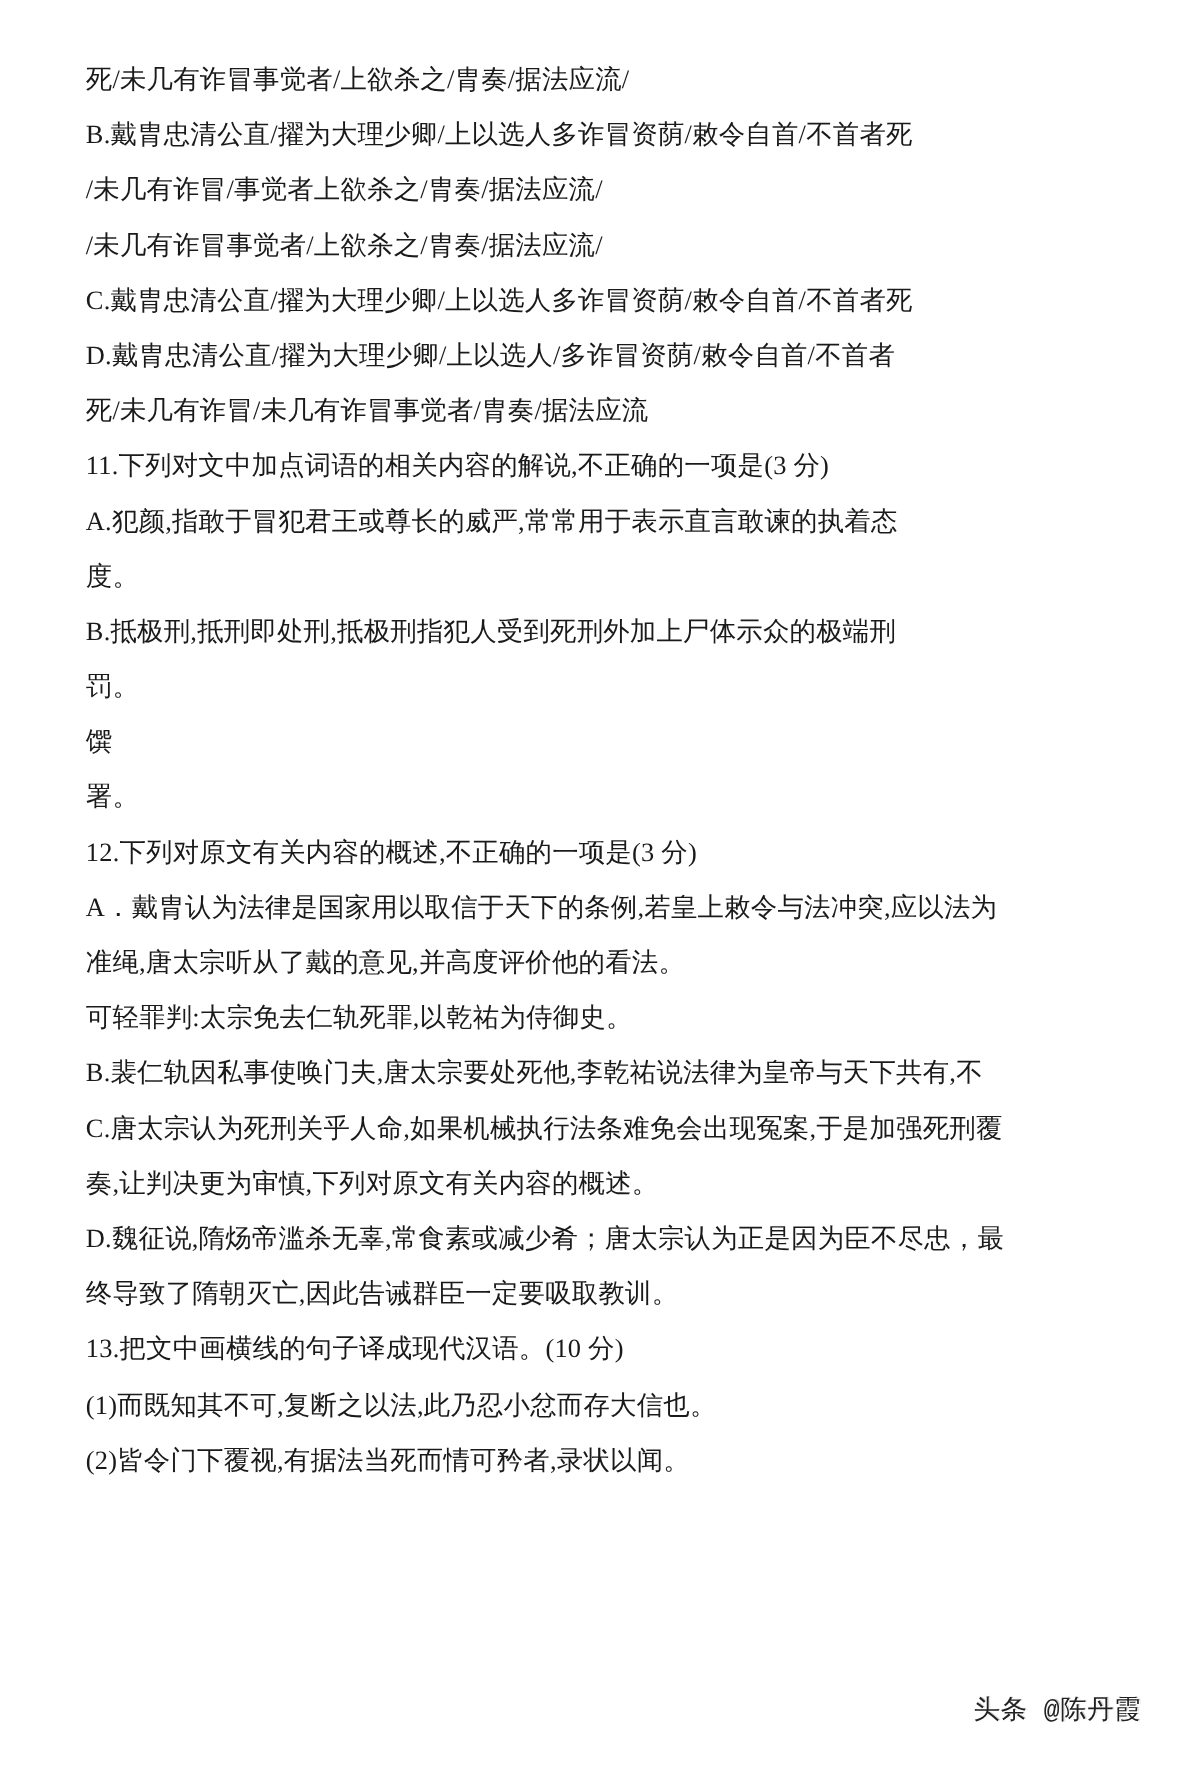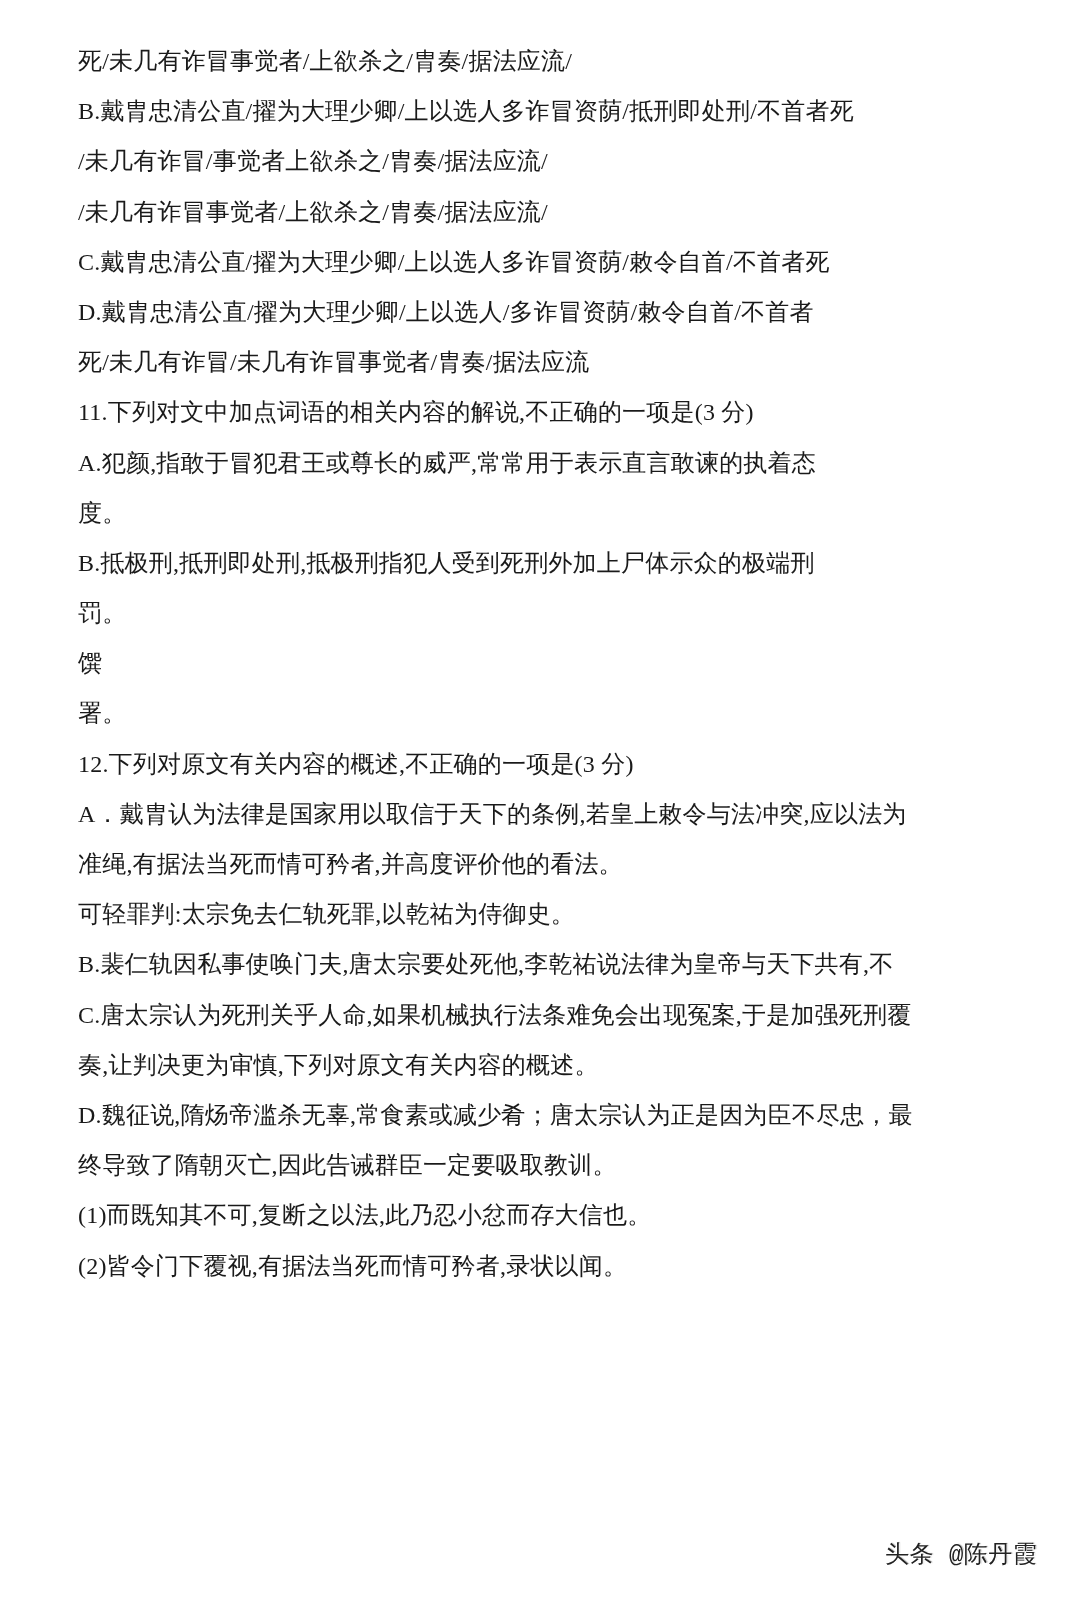--- a/index.html
+++ b/index.html
@@ -1,56 +1,57 @@
 <!DOCTYPE html>
 <html><head>
 <meta charset="utf-8">
 <style>
   html, body { margin: 0; padding: 0; background: #ffffff; }
   body {
     width: 1080px; height: 1608px; position: relative; overflow: hidden;
     font-family: "Liberation Serif", "DejaVu Serif", serif;
     color: #1a1a1a;
   }
-  .page { position: absolute; left: 78px; top: 36px; width: 900px; font-family: Liberation Serif, serif; }
+  .page { position: absolute; left: 78px; top: 48px; width: 900px; font-family: Liberation Serif, serif; }
   .line {
     height: 50.2px; line-height: 50.2px;
     font-size: 24px; white-space: nowrap; letter-spacing: 0.2px;
   }
   .watermark {
     position: absolute; left: 885px; top: 1538px;
     font-family: Liberation Mono, monospace;
     font-size: 24px; color: #222; letter-spacing: 0.5px;
     text-shadow: 1px 1px 0 #fff, -1px -1px 0 #fff, 1px 0 1px #999;
   }
 </style>
 </head>
 <body>
 
 <div class="page">
   <div class="line">死/未几有诈冒事觉者/上欲杀之/胄奏/据法应流/</div>
-  <div class="line">B.戴胄忠清公直/擢为大理少卿/上以选人多诈冒资荫/抵刑即处刑/不首者死</div>
+  <div class="line">B.戴胄忠清公直/擢为大理少卿/上以选人多诈冒资荫/敕令自首/不首者死</div>
   <div class="line">/未几有诈冒/事觉者上欲杀之/胄奏/据法应流/</div>
   <div class="line">/未几有诈冒事觉者/上欲杀之/胄奏/据法应流/</div>
   <div class="line">C.戴胄忠清公直/擢为大理少卿/上以选人多诈冒资荫/敕令自首/不首者死</div>
   <div class="line">D.戴胄忠清公直/擢为大理少卿/上以选人/多诈冒资荫/敕令自首/不首者</div>
   <div class="line">死/未几有诈冒/未几有诈冒事觉者/胄奏/据法应流</div>
   <div class="line">11.下列对文中加点词语的相关内容的解说,不正确的一项是(3 分)</div>
   <div class="line">A.犯颜,指敢于冒犯君王或尊长的威严,常常用于表示直言敢谏的执着态</div>
   <div class="line">度。</div>
   <div class="line">B.抵极刑,抵刑即处刑,抵极刑指犯人受到死刑外加上尸体示众的极端刑</div>
   <div class="line">罚。</div>
   <div class="line">馔</div>
   <div class="line">署。</div>
   <div class="line">12.下列对原文有关内容的概述,不正确的一项是(3 分)</div>
   <div class="line">A．戴胄认为法律是国家用以取信于天下的条例,若皇上敕令与法冲突,应以法为</div>
-  <div class="line">准绳,有据法当死而情可矜者,并高度评价他的看法。</div>
+  <div class="line">准绳,唐太宗听从了戴的意见,并高度评价他的看法。</div>
   <div class="line">可轻罪判:太宗免去仁轨死罪,以乾祐为侍御史。</div>
   <div class="line">B.裴仁轨因私事使唤门夫,唐太宗要处死他,李乾祐说法律为皇帝与天下共有,不</div>
   <div class="line">C.唐太宗认为死刑关乎人命,如果机械执行法条难免会出现冤案,于是加强死刑覆</div>
   <div class="line">奏,让判决更为审慎,下列对原文有关内容的概述。</div>
   <div class="line">D.魏征说,隋炀帝滥杀无辜,常食素或减少肴；唐太宗认为正是因为臣不尽忠，最</div>
   <div class="line">终导致了隋朝灭亡,因此告诫群臣一定要吸取教训。</div>
+  <div class="line">13.把文中画横线的句子译成现代汉语。(10 分)</div>
   <div class="line">(1)而既知其不可,复断之以法,此乃忍小忿而存大信也。</div>
   <div class="line">(2)皆令门下覆视,有据法当死而情可矜者,录状以闻。</div>
 </div>
 
 <div class="watermark">头条 @陈丹霞</div>
 
 </body></html>

